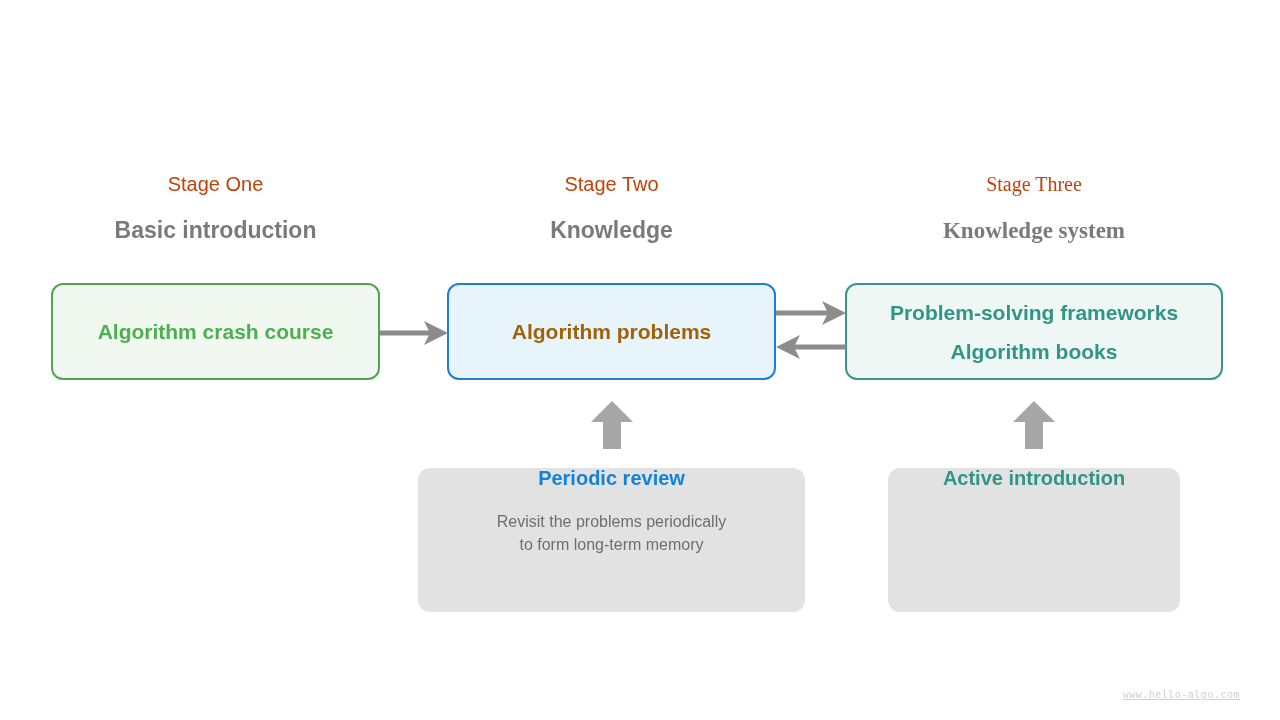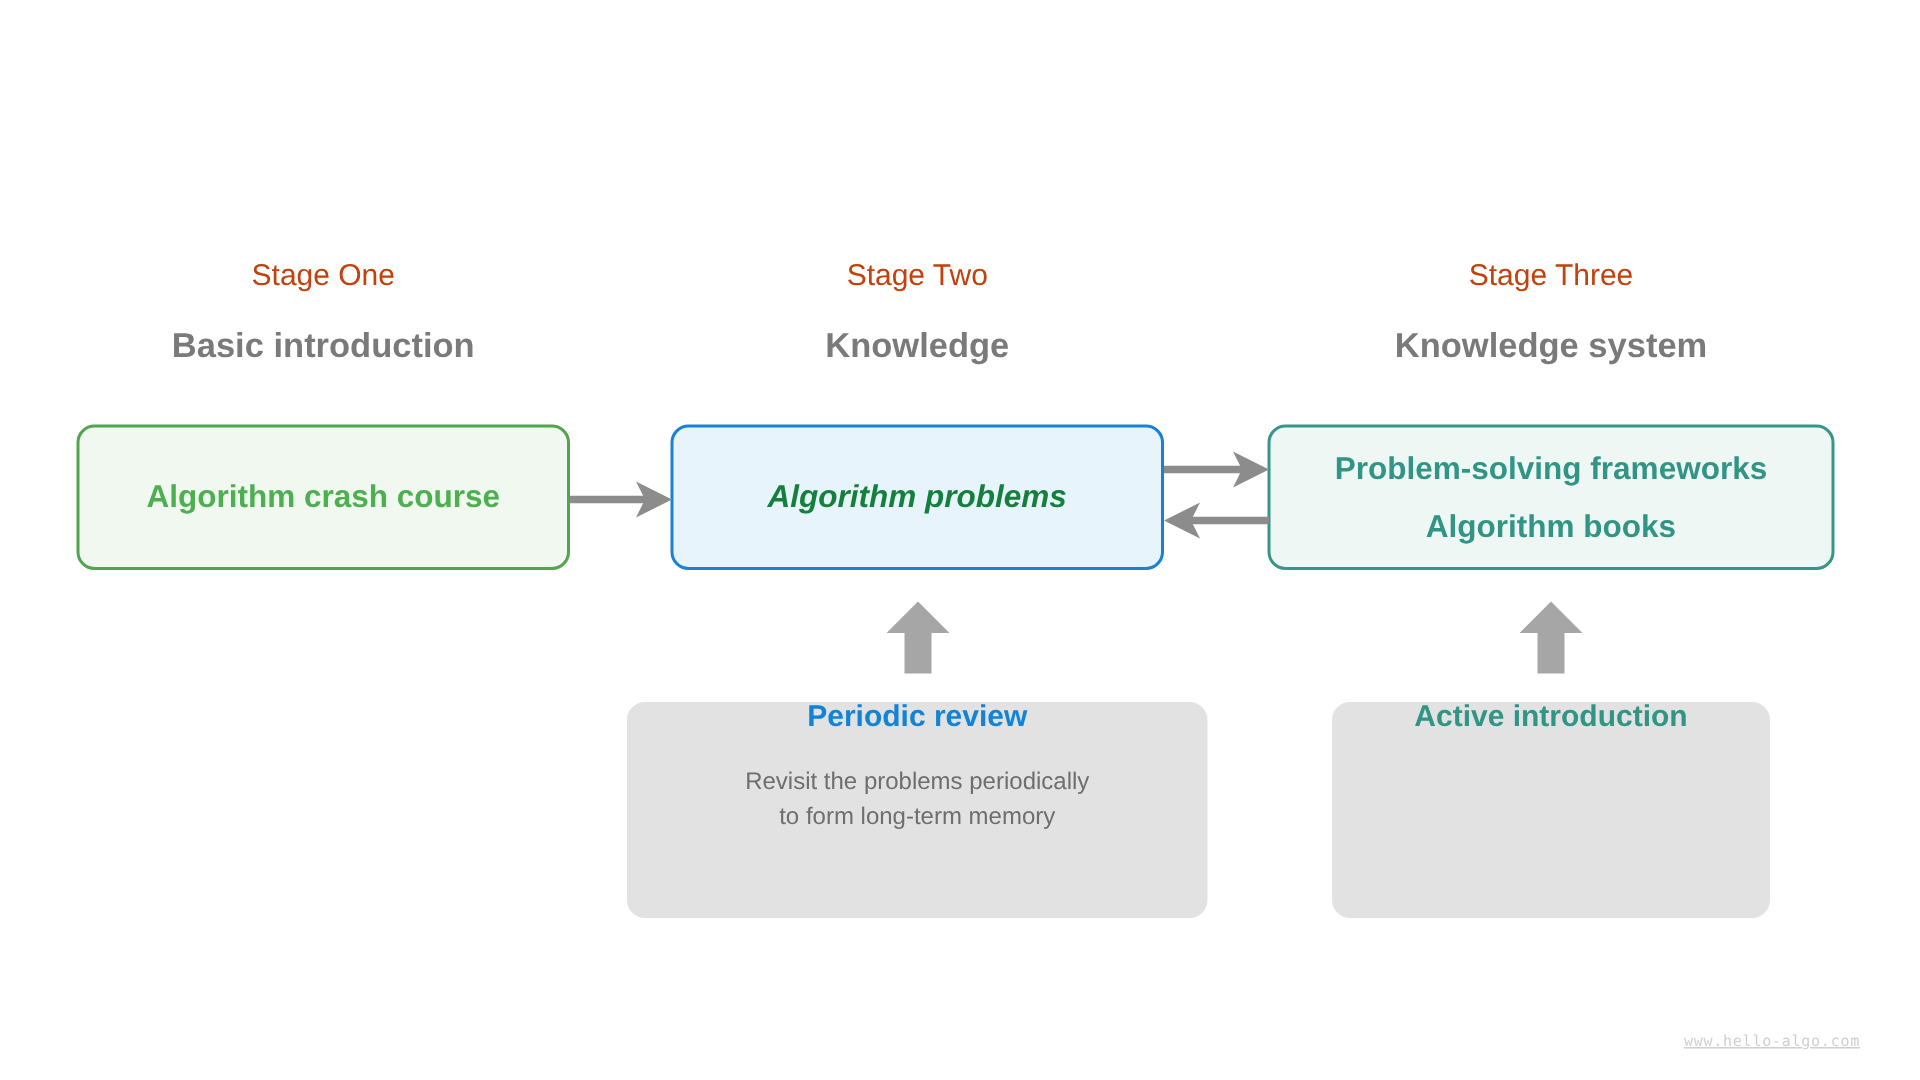--- a/index.html
+++ b/index.html
@@ -71,21 +71,21 @@
     background: #f1f8f0;
     border-color: #53a44f;
   }
   #box-crash-course .line { color: #4caf50; }
 
   #box-problems {
     left: 447px; top: 283px; width: 329px; height: 97px;
     background: #e8f4fc;
     border-color: #1a81d6;
   }
-  #box-problems .line { color: #15803d; font-style: italic; }
+  #box-problems .line { color: #a16207; }
 
   #box-frameworks {
     left: 845px; top: 283px; width: 378px; height: 97px;
     background: #eef7f4;
     border-color: #36968a;
   }
   #box-frameworks .line { color: #319586; }
 
   
   .note-box {
@@ -152,21 +152,21 @@
   <div class="stage-col" style="left:51px; top:174px; width:329px;">
     <div class="stage-title">Stage One</div>
     <div class="stage-sub">Basic introduction</div>
   </div>
 
   <div class="stage-col" style="left:447px; top:174px; width:329px;">
     <div class="stage-title">Stage Two</div>
     <div class="stage-sub">Knowledge</div>
   </div>
 
-  <div class="stage-col" style="left:845px; top:174px; width:378px;">
+  <div class="stage-col" style="left:845px; top:174px; width:378px;font-family:Liberation Serif, serif;">
     <div class="stage-title">Stage Three</div>
     <div class="stage-sub">Knowledge system</div>
   </div>
 
   <div class="stage-box" id="box-crash-course">
     <div class="line">Algorithm crash course</div>
   </div>
 
   <div class="stage-box" id="box-problems">
     <div class="line">Algorithm problems</div>

